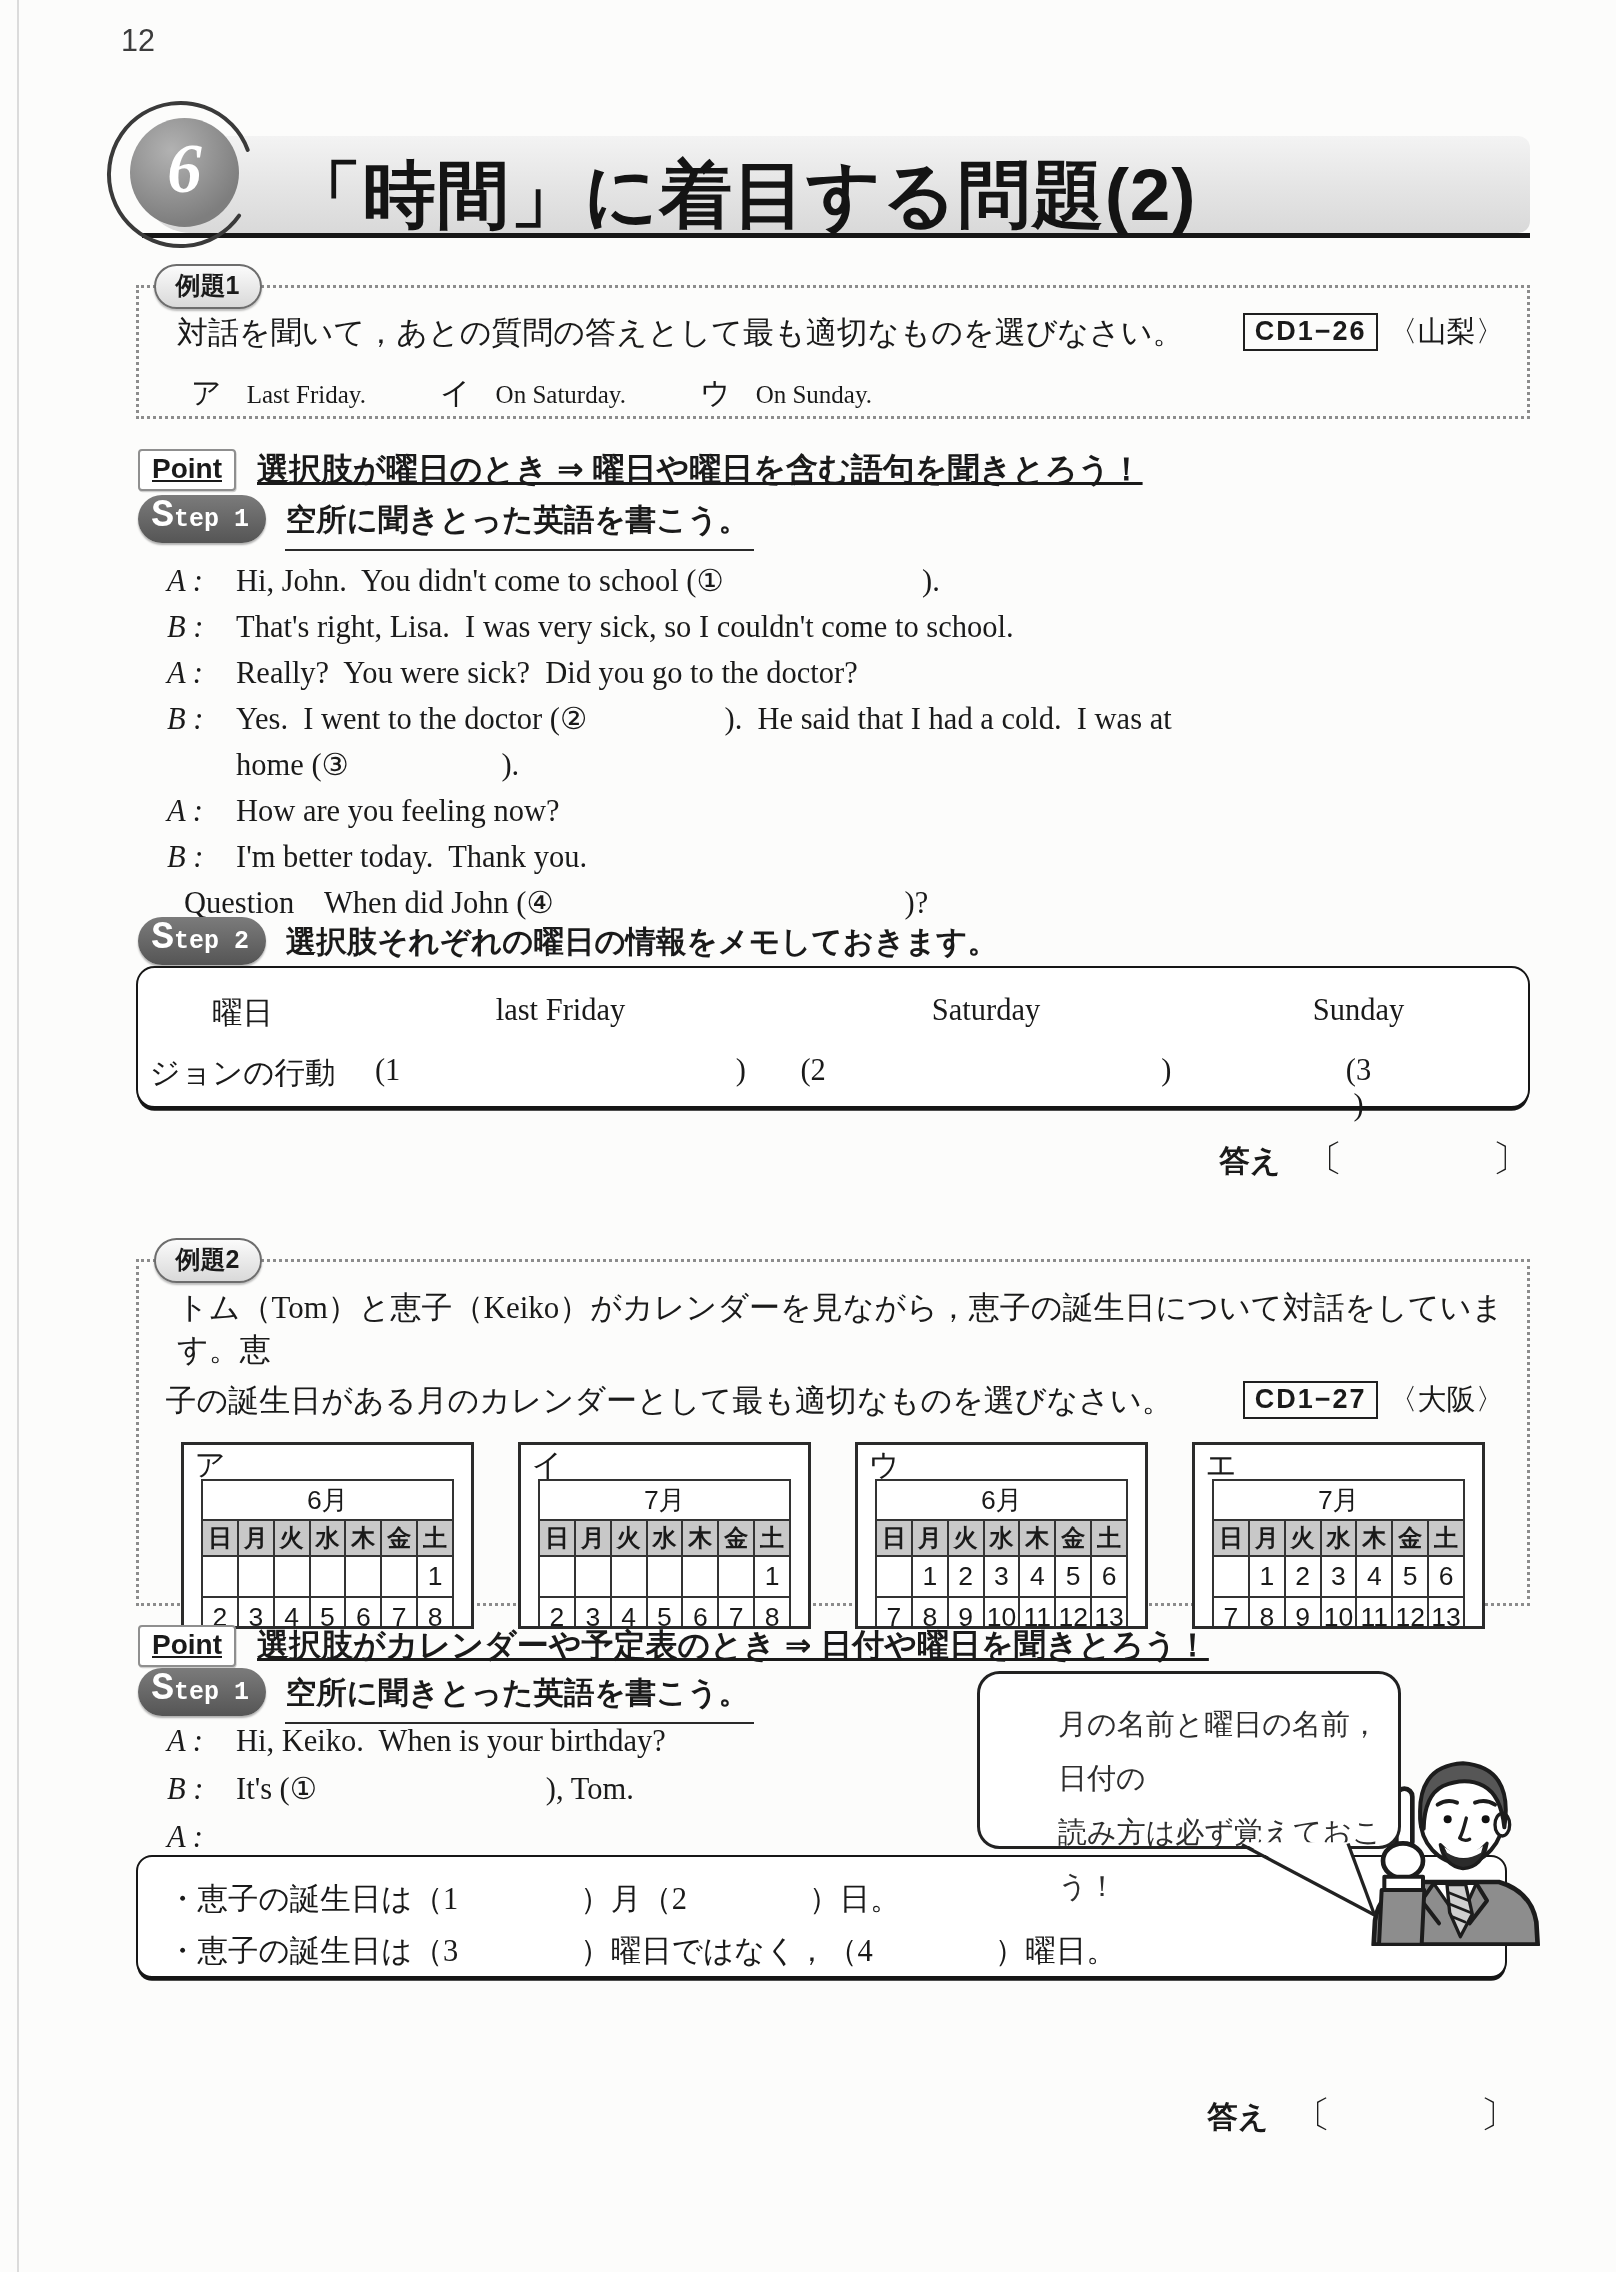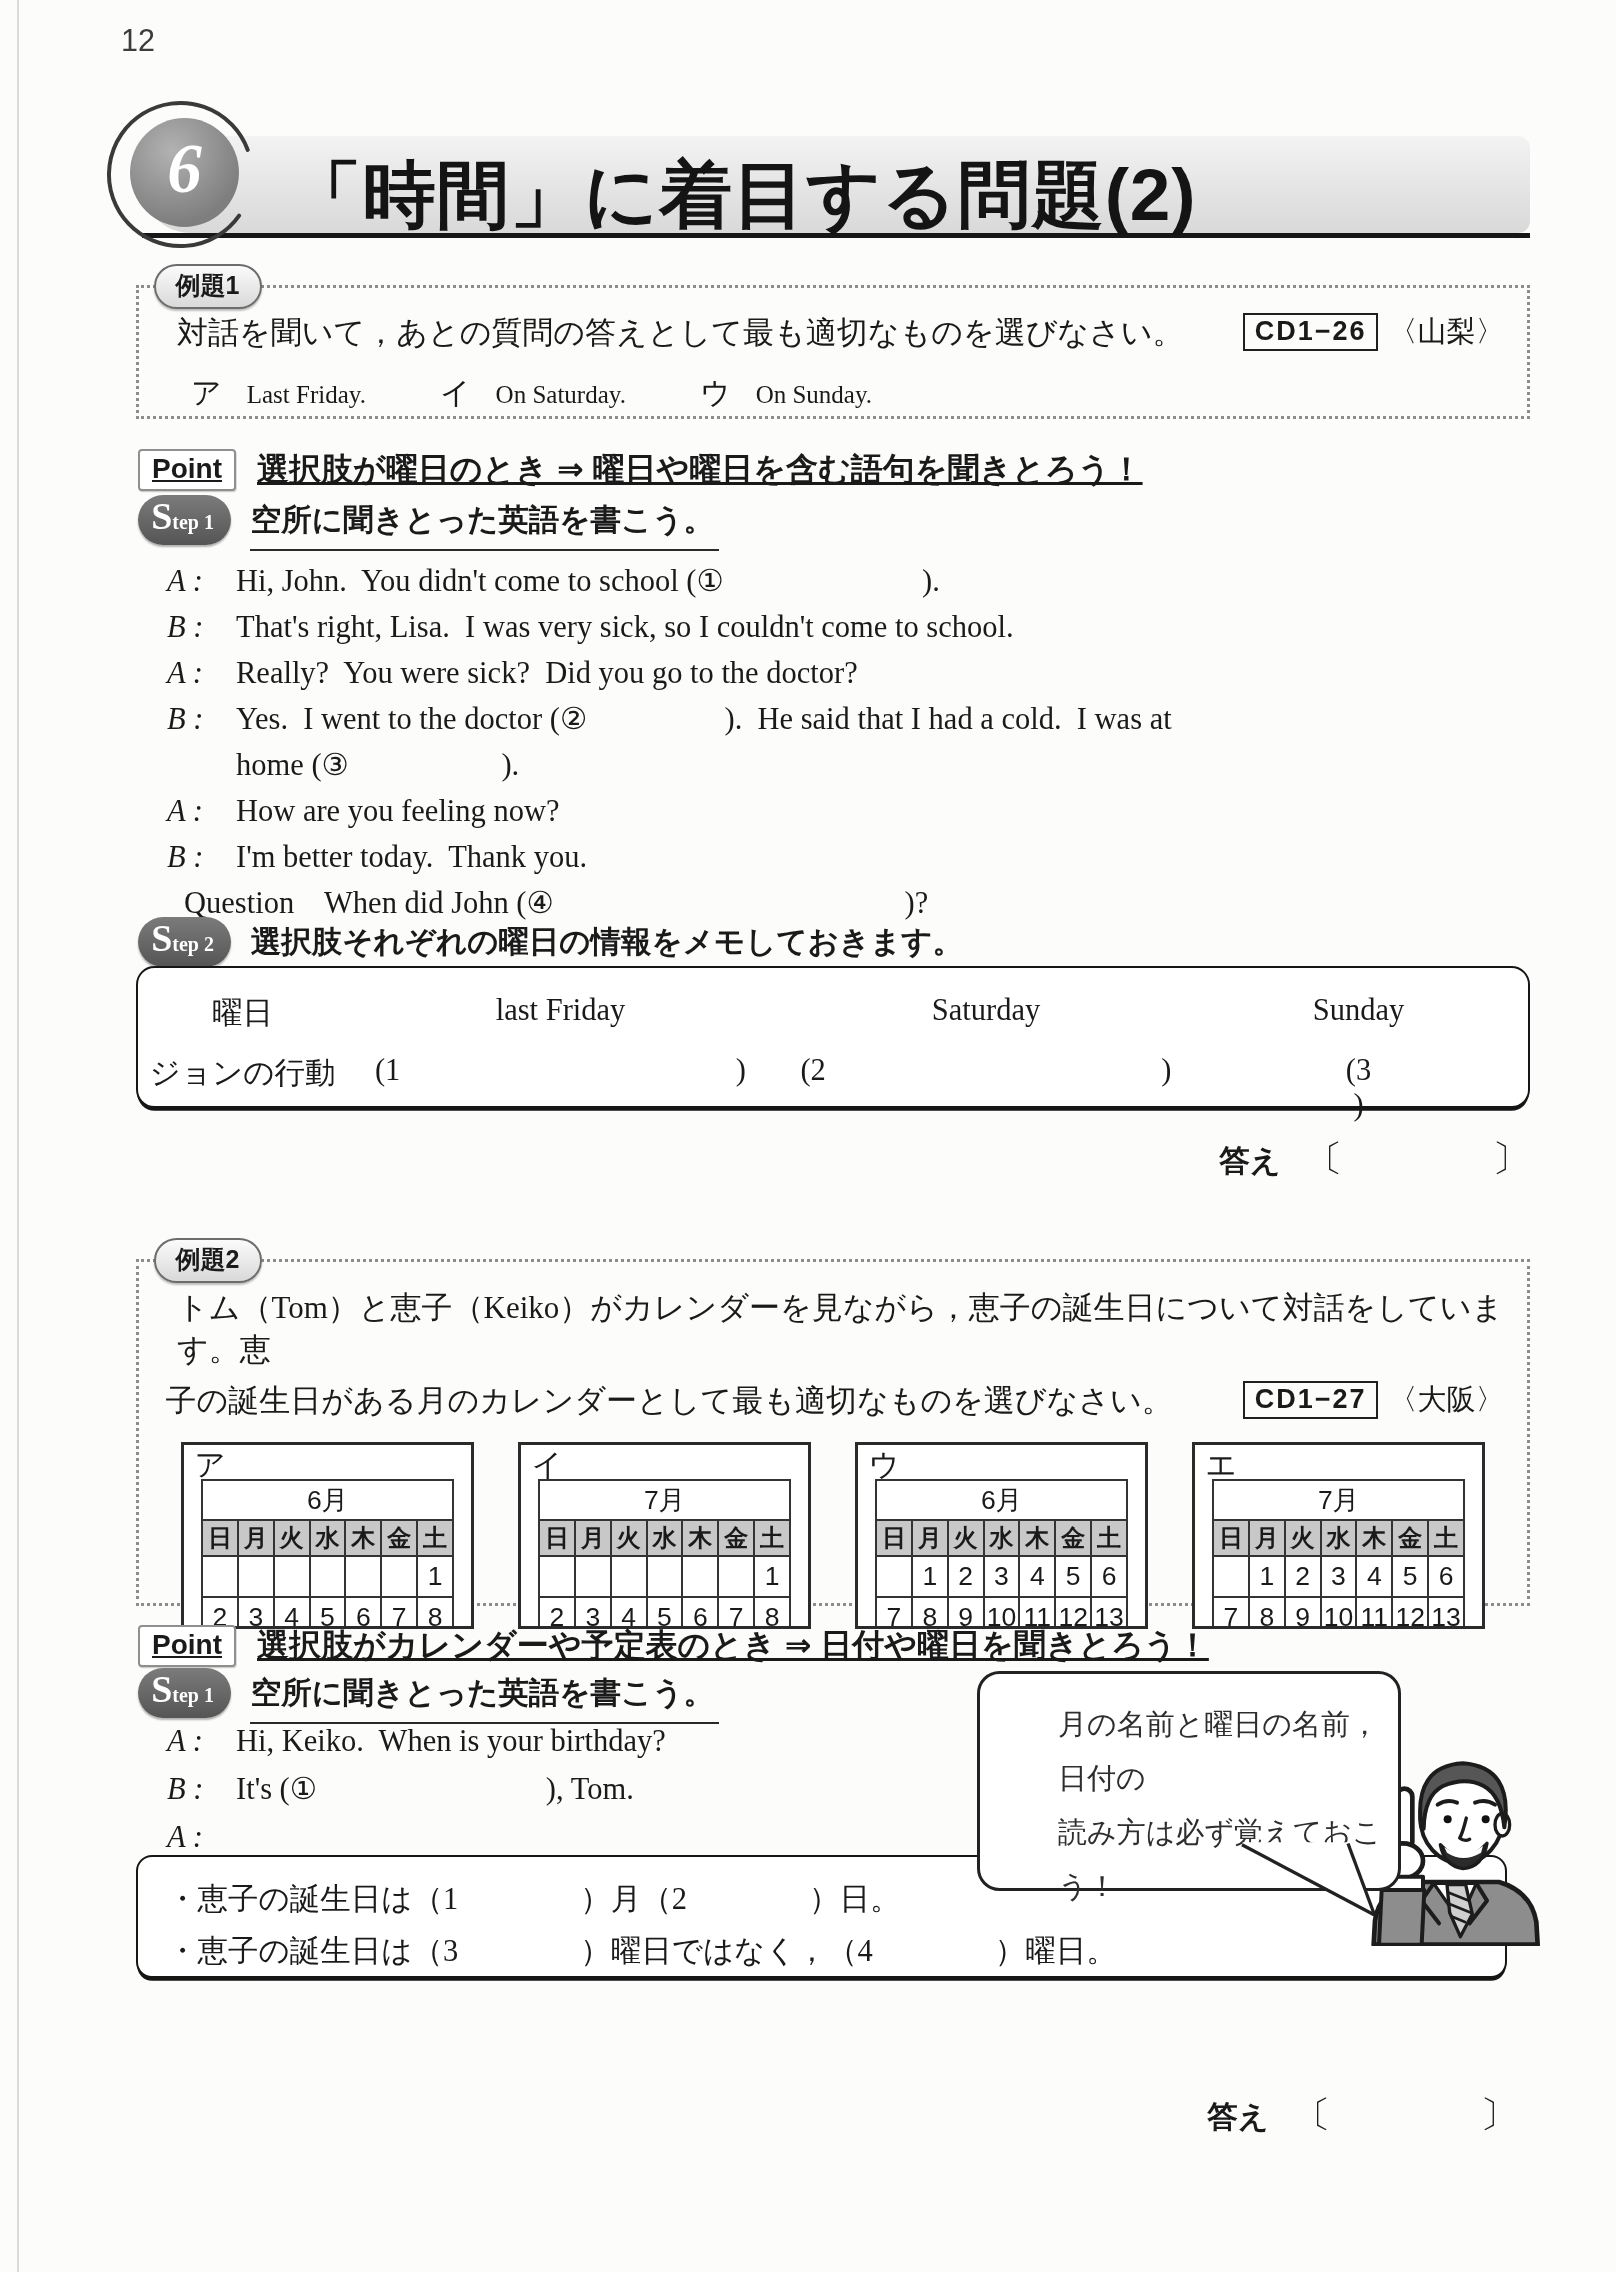--- a/index.html
+++ b/index.html
@@ -53,21 +53,21 @@
   #point1 { top:448px; } #point2 { top:1624px; }
   .pointbox { border:2px solid #8f8f8f; border-radius:4px; padding:2px 12px 4.6px; background:#fff;
           font-family:"Liberation Sans","DejaVu Sans",sans-serif; font-weight:700; font-size:28px;
           box-shadow:0.7px 1.3px 0 rgba(0,0,0,.18); }
   .pointtext { font-family:"Liberation Sans","DejaVu Sans",sans-serif; font-weight:700; font-size:32px; }
 
   .steprow { position:absolute; left:138px; display:flex; align-items:flex-start; gap:18.5px; }
   #step1a { top:495px; } #step2a { top:917px; } #step1b { top:1668px; } #step2b { top:1890px; }
   .stepbadge { display:inline-block; background:linear-gradient(180deg,#7b7b7b,#555);
           color:#fff; border-radius:662px; padding:6px 17px 7.3px 13.2px;
-          font-family:Liberation Serif, serif; font-weight:700; font-size:20px; line-height:30.5px;
+          font-family:Liberation Mono, monospace; font-weight:700; font-size:25px; line-height:30.5px;
           box-shadow:0 2px 2px rgba(0,0,0,.3); }
   .stepbadge::first-letter { font-size:38px; }
   .steptext { font-family:"Liberation Sans","DejaVu Sans",sans-serif; font-weight:700; font-size:30.5px;
           border-bottom:2.6px solid #2a2a2a; padding:5.3px 5.3px 8px 1.3px; }
 
   
   .dialogue { position:absolute; left:167px; width:1364px; }
   #dlg1 { top:558px; } #dlg2 { top:1717px; }
   .dline { display:flex; line-height:46px; }
   #dlg2 .dline { line-height:48px; }
@@ -102,21 +102,21 @@
   .cal-inner { position:absolute; left:17px; top:34px; width:253px; }
   .cal-table { width:100%; border-collapse:collapse; table-layout:fixed; }
   .cal-month { border:2px solid #333; text-align:center; height:33px;
          font-family:"Liberation Sans","DejaVu Sans",sans-serif; font-size:26.5px; }
   .cal-dow { border:2px solid #333; background:#c8c8c8; height:30.5px; text-align:center;
          font-family:"Liberation Sans","DejaVu Sans",sans-serif; font-weight:700; font-size:24px; }
   .cal-day { border:2px solid #333; height:37px; text-align:center;
          font-family:"Liberation Sans","DejaVu Sans",sans-serif; font-size:26.5px; }
 
   
-  .bubble { position:absolute; left:977px; top:1671px; width:424px; height:220px;
+  .bubble { position:absolute; left:977px; top:1671px; width:424px; height:178px;
          border:3.3px solid #222; border-radius:22.5px; background:#fff; z-index:3;
          padding:22.5px 0 0 78px; box-sizing:border-box; }
   .bubble-line { font-family:"Liberation Sans","DejaVu Sans",sans-serif; font-size:29px; line-height:54px; color:#2e2e2e; }
   .bubble-tail { position:absolute; left:-3.3px; top:-3.3px; width:424px; height:178px; overflow:visible; pointer-events:none; }
   .man { position:absolute; left:1355px; top:1746px; width:200px; height:200px; z-index:2; }
 
   
   .notesbox { position:absolute; left:136px; top:1855px; width:1371px; height:123px;
          border:2.6px solid #161616; border-radius:16px; background:#fff;
          box-shadow:0 4px 0 -1.3px #161616; box-sizing:border-box; padding:16px 0 0 29px; }

